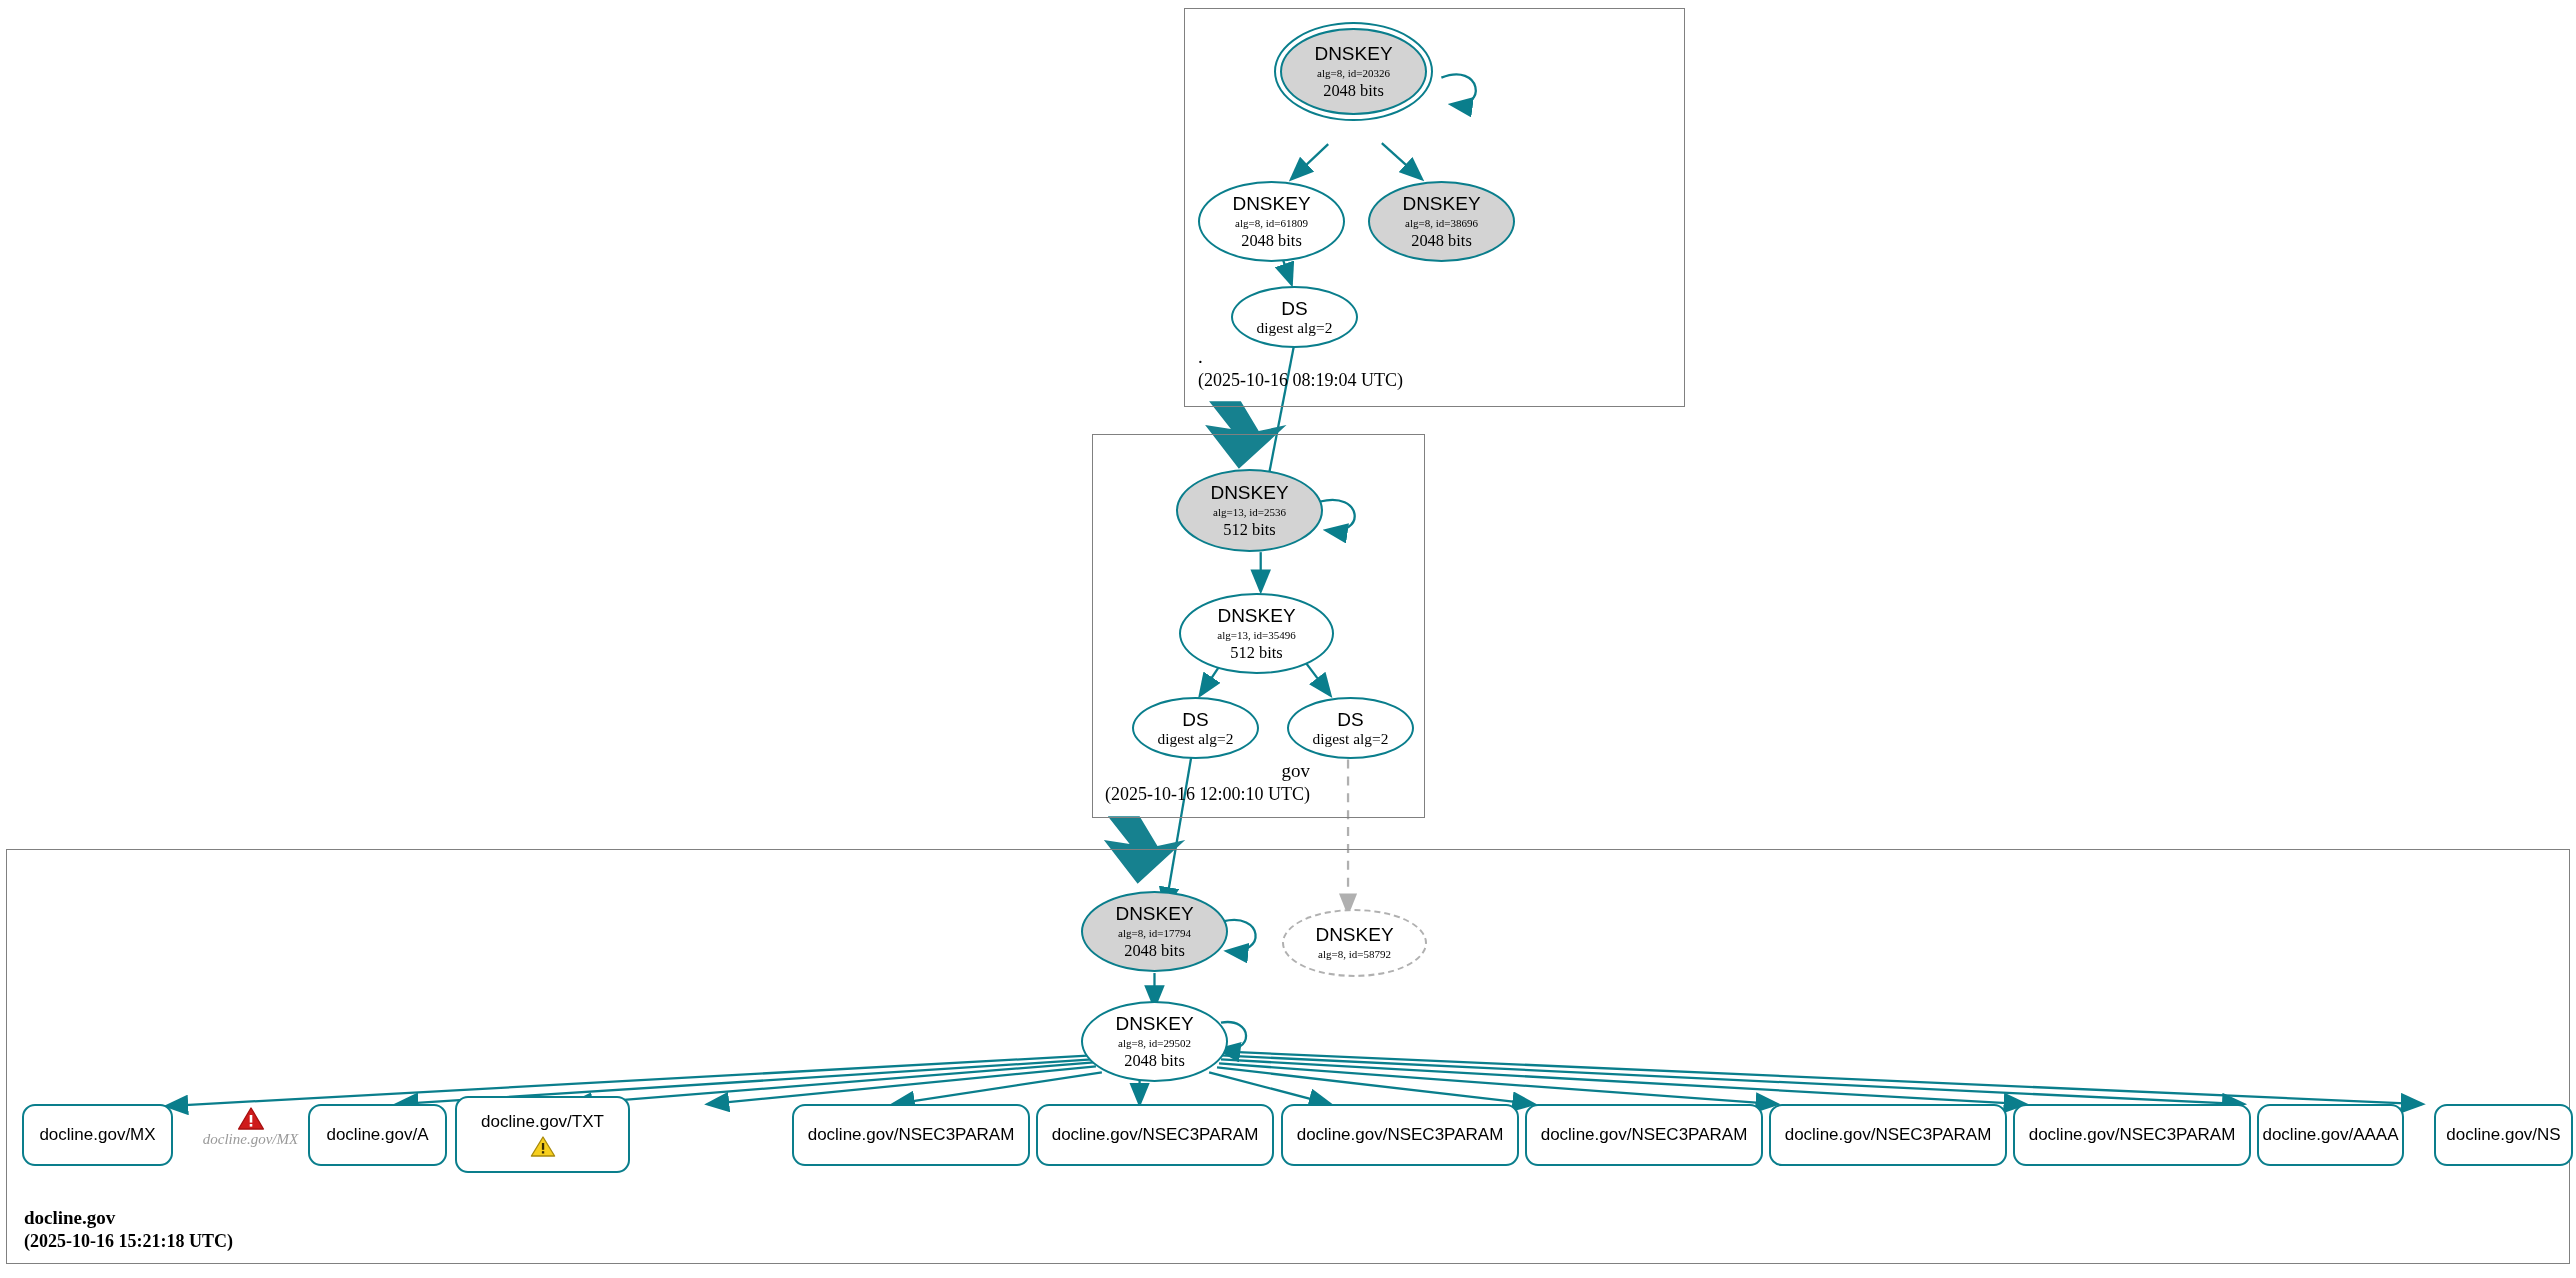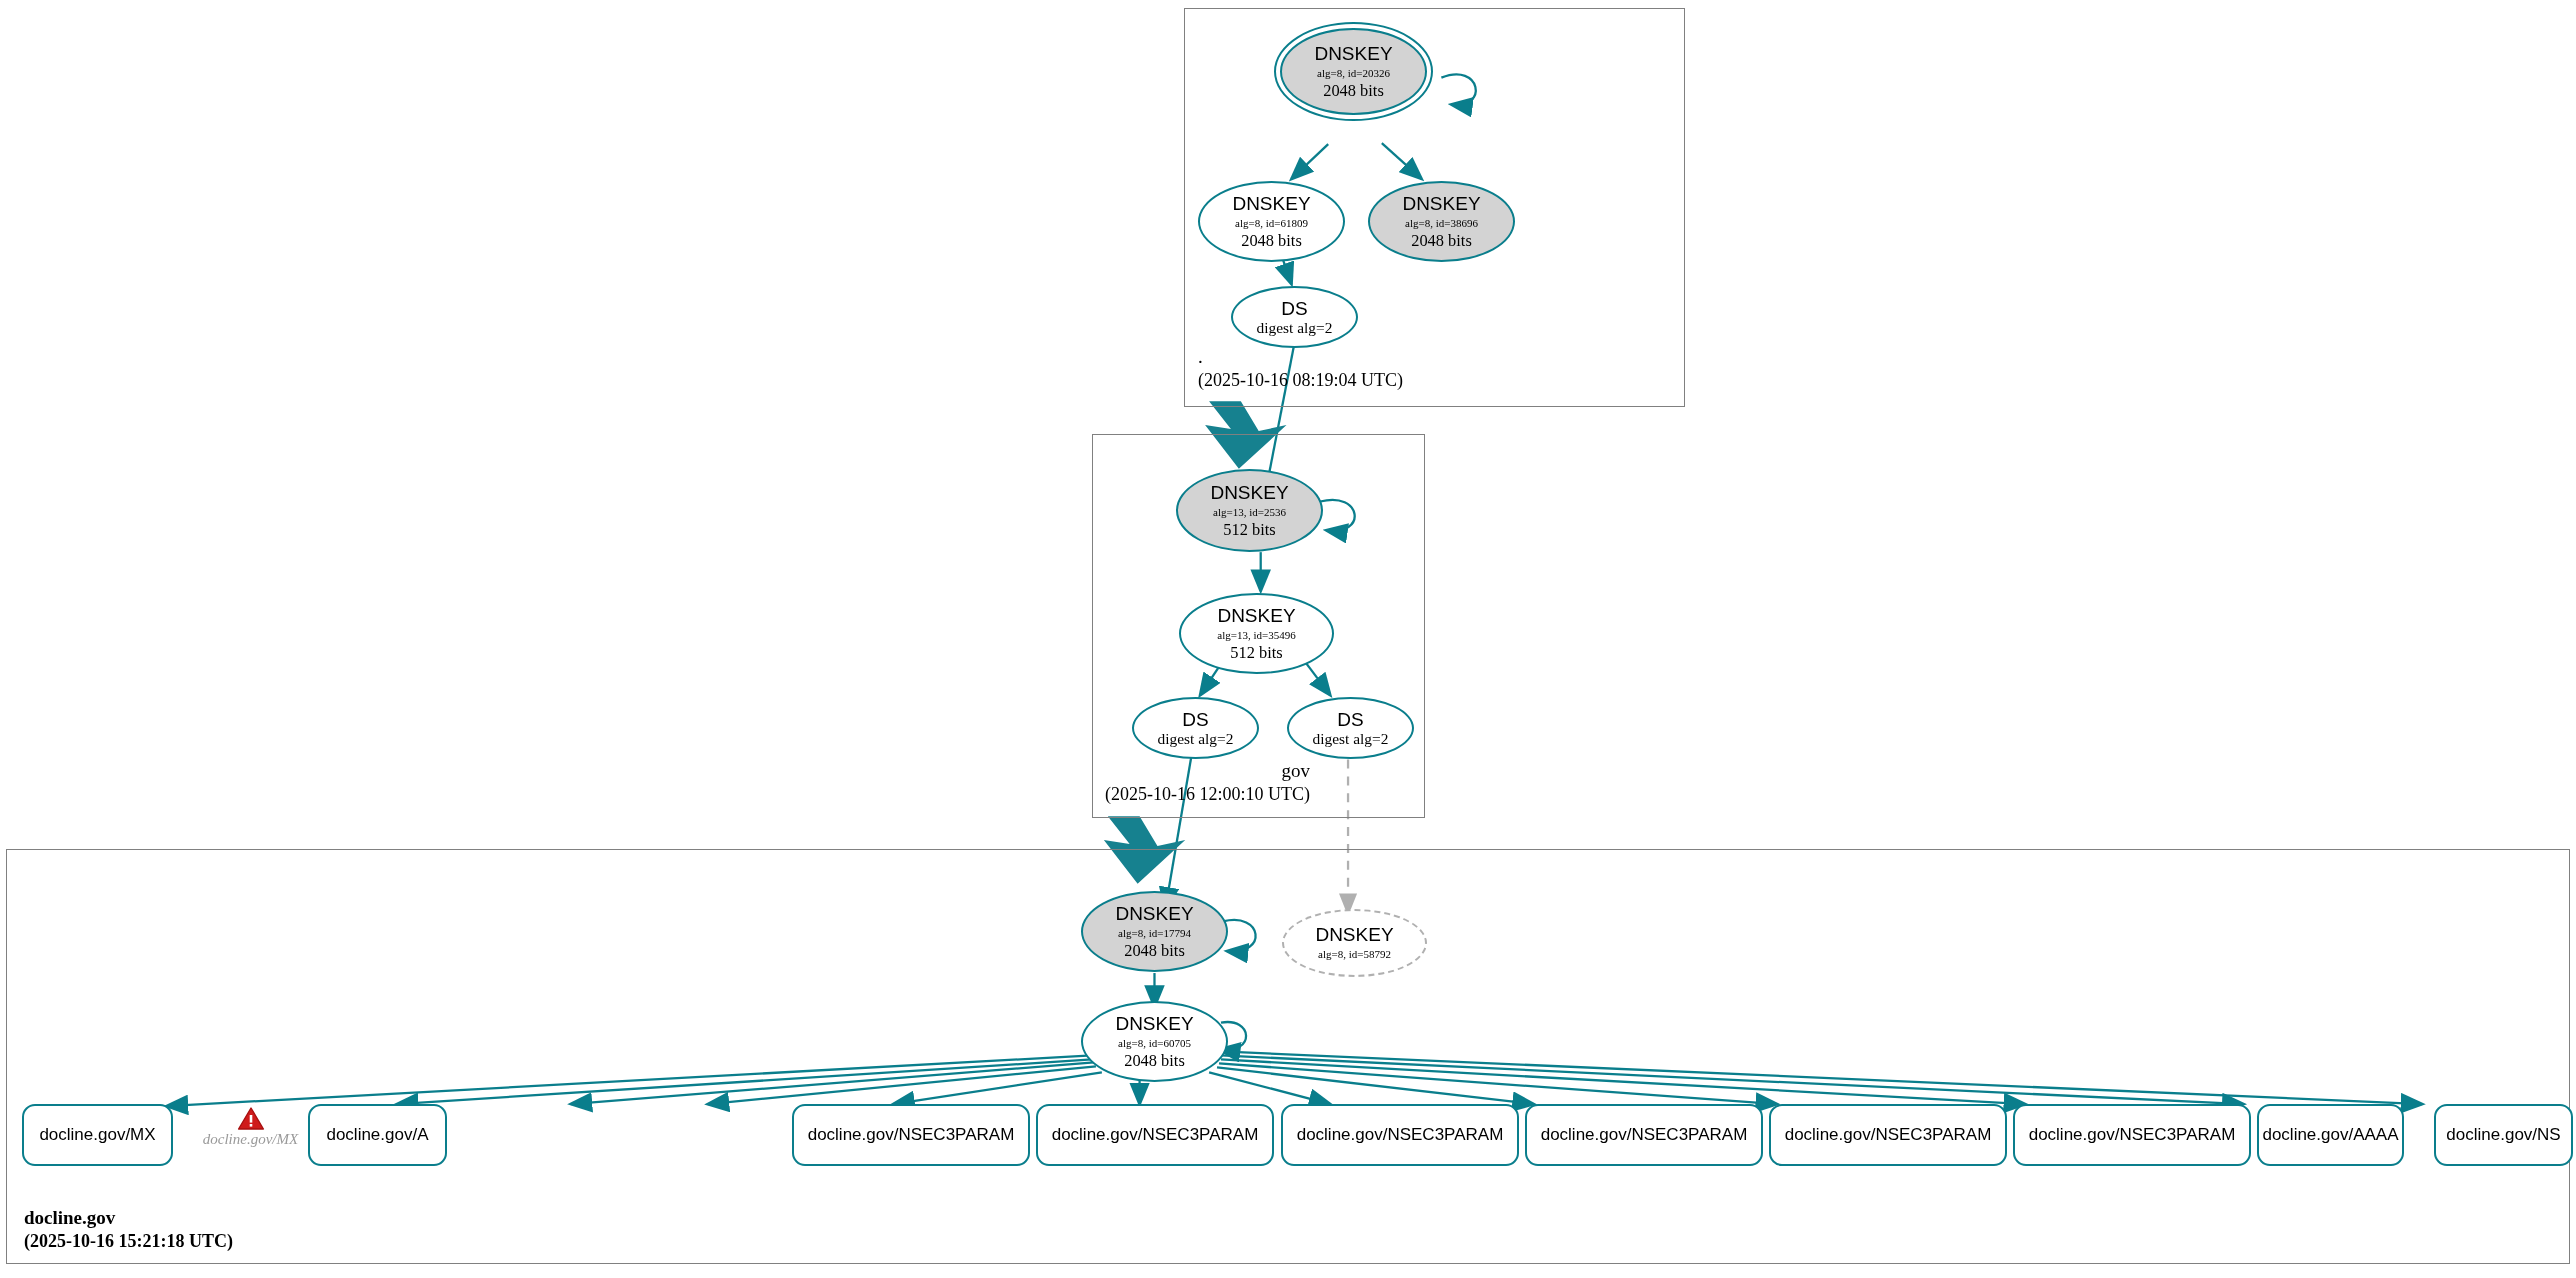--- a/index.html
+++ b/index.html
@@ -186,21 +186,21 @@
     <div class="t3">2048 bits</div>
   </div>
 
   <div class="node ell ell-dashed" style="left:1282px;top:909px;width:145px;height:68px;">
     <div class="t1">DNSKEY</div>
     <div class="t2">alg=8, id=58792</div>
   </div>
 
   <div class="node ell ell-solid" style="left:1081px;top:1001px;width:147px;height:81px;">
     <div class="t1">DNSKEY</div>
-    <div class="t2">alg=8, id=60705</div>
+    <div class="t2">alg=8, id=29502</div>
     <div class="t3">2048 bits</div>
   </div>
 
   <div class="rrbox" style="left:22px;top:1104px;width:151px;height:62px;">
     <div class="rrlabel">docline.gov/MX</div>
   </div>
 
   <div class="errgroup" style="left:195px;top:1106px;width:111px;">
     <span class="icon-wrap">
       <svg width="28" height="25" viewBox="0 0 28 25">
@@ -209,20 +209,30 @@
         <rect x="12.7" y="18" width="2.6" height="2.6" fill="#ffffff"></rect>
       </svg>
     </span>
     <span class="errtext">docline.gov/MX</span>
   </div>
 
   <div class="rrbox" style="left:308px;top:1104px;width:139px;height:62px;">
     <div class="rrlabel">docline.gov/A</div>
   </div>
 
+  <div class="rrbox" style="left:455px;top:1096px;width:175px;height:77px;">
+    <div class="rrlabel">docline.gov/TXT</div>
+    <span class="icon-wrap" style="margin-top:3px;">
+      <svg width="26" height="23" viewBox="0 0 26 23">
+        <path d="M13 2 L24.6 21 L1.4 21 Z" fill="#f7cf1e" stroke="#a8890b" stroke-width="1.3" stroke-linejoin="round"></path>
+        <rect x="11.9" y="8" width="2.3" height="6.8" fill="#3a2e00"></rect>
+        <rect x="11.9" y="16.2" width="2.3" height="2.3" fill="#3a2e00"></rect>
+      </svg>
+    </span>
+  </div>
 
 
   <div class="rrbox" style="left:792px;top:1104px;width:238px;height:62px;">
     <div class="rrlabel">docline.gov/NSEC3PARAM</div>
   </div>
   <div class="rrbox" style="left:1036px;top:1104px;width:238px;height:62px;">
     <div class="rrlabel">docline.gov/NSEC3PARAM</div>
   </div>
   <div class="rrbox" style="left:1281px;top:1104px;width:238px;height:62px;">
     <div class="rrlabel">docline.gov/NSEC3PARAM</div>

